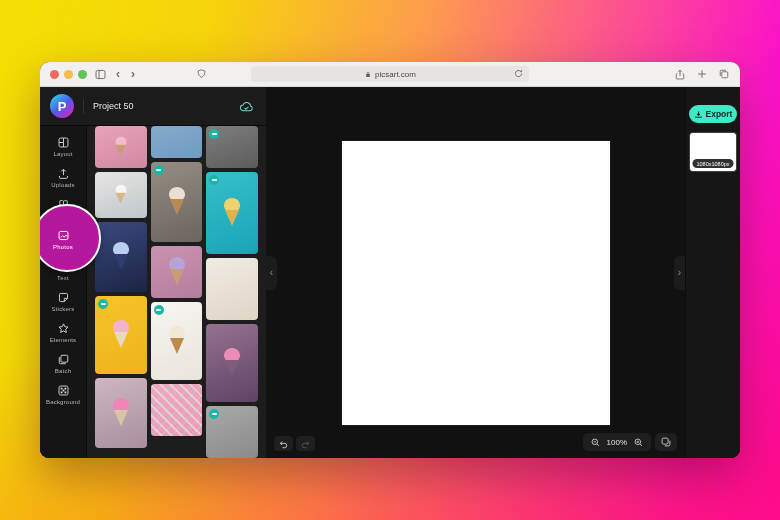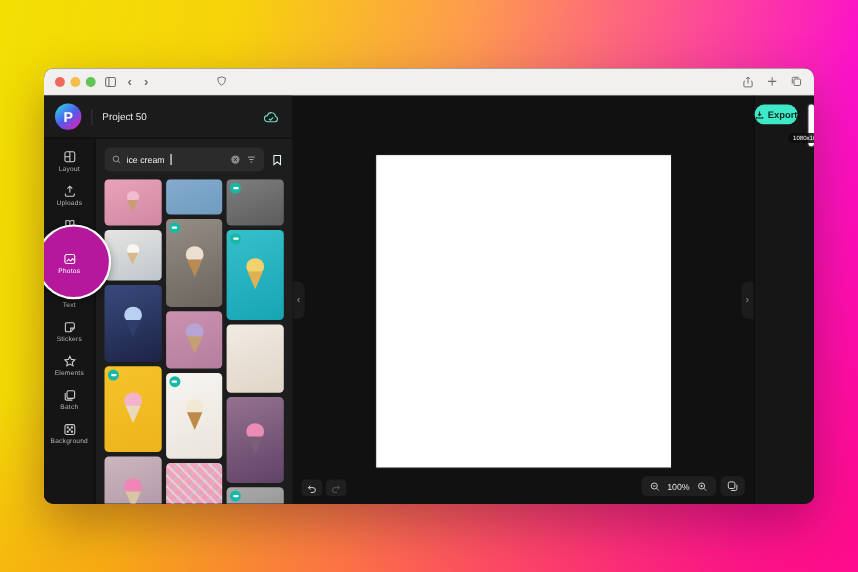--- a/index.html
+++ b/index.html
@@ -72,22 +72,22 @@
     display:grid;place-items:center;color:#8d8d8d;font-size:10px;line-height:1;}
   .handle.l{left:0;border-radius:0 6px 6px 0;}
   .handle.r{right:0;border-radius:6px 0 0 6px;}
   .history{position:absolute;left:8px;bottom:7px;display:flex;gap:3px;}
   .hbtn{width:19px;height:15px;background:#1f1f1f;border-radius:4px;display:grid;place-items:center;}
   .zoombar{position:absolute;right:8px;bottom:7px;display:flex;gap:4px;align-items:center;}
   .zoom-group{height:18px;background:#1f1f1f;border-radius:5px;display:flex;align-items:center;gap:6px;padding:0 7px;}
   .zoom-label{font-size:8px;color:#e2e2e2;}
   .layers-btn{width:22px;height:18px;background:#1f1f1f;border-radius:5px;display:grid;place-items:center;}
   
-  .right-rail{width:54px;background:#161616;border-left:1px solid #0b0b0b;display:flex;flex-direction:row;
-    padding-top:8px;gap:10px;flex:0 0 auto;}
+  .right-rail{width:54px;background:#161616;border-left:1px solid #0b0b0b;display:flex;flex-direction:column;
+    align-items:center;padding-top:18px;gap:10px;flex:0 0 auto;}
   .export-btn{width:48px;height:18px;border-radius:9px;background:#3fe8c6;color:#0a2b22;font-size:8.5px;
     font-weight:bold;display:flex;align-items:center;justify-content:center;gap:3px;}
   .layer-card{width:46px;height:38px;background:#fff;border-radius:3px;position:relative;
     box-shadow:0 0 0 1px rgba(255,255,255,.18);}
   .size-pill{position:absolute;left:50%;bottom:3px;transform:translateX(-50%);background:rgba(12,12,12,.85);
     color:#fff;font-size:5.5px;padding:1.5px 4px;border-radius:5px;white-space:nowrap;}
   svg{display:block;}
 </style>
 </head>
 <body>
@@ -106,20 +106,31 @@
           <line x1="6.2" y1="3" x2="6.2" y2="13"></line>
       </svg>
     </div>
     <div class="chev">‹</div>
     <div class="chev">›</div>
     <div class="tbi" style="margin-left:52px">
       <svg width="11" height="12" viewBox="0 0 16 16" fill="none" stroke="#6e6e6e" stroke-width="1.3">
         <path d="M8 2l5 1.6c0 5-1.8 7.9-5 9.4-3.2-1.5-5-4.4-5-9.4z"></path>
       </svg>
     </div>
+    <div class="urlbar">
+      <svg width="8" height="9" viewBox="0 0 16 16">
+        <rect x="4.5" y="7" width="7" height="6" rx="1" fill="#5a5a5a"></rect>
+        <path d="M6 7V5.5a2 2 0 0 1 4 0V7" fill="none" stroke="#5a5a5a" stroke-width="1.4"></path>
+      </svg>
+      <span>picsart.com</span>
+      <svg class="url-refresh" width="11" height="11" viewBox="0 0 16 16" fill="none" stroke="#6a6a6a" stroke-width="1.3">
+        <path d="M12.5 8a4.5 4.5 0 1 1-1.4-3.2"></path>
+          <path d="M12.6 2.8v2.6h-2.6"></path>
+      </svg>
+    </div>
     <div class="tb-right">
       <div class="tbi">
         <svg width="12" height="13" viewBox="0 0 16 16" fill="none" stroke="#6e6e6e" stroke-width="1.2">
           <path d="M8 2v8M5.6 4.4L8 2l2.4 2.4"></path>
             <path d="M4.5 7H4a1 1 0 0 0-1 1v5a1 1 0 0 0 1 1h8a1 1 0 0 0 1-1V8a1 1 0 0 0-1-1h-.5"></path>
         </svg>
       </div>
       <div class="tbi">
         <svg width="12" height="12" viewBox="0 0 16 16" fill="none" stroke="#6e6e6e" stroke-width="1.3">
           <path d="M8 3v10M3 8h10"></path>
@@ -213,41 +224,20 @@
                 <rect x="6.8" y="6.8" width="2.3" height="2.3"></rect>
                   <rect x="4.5" y="9.2" width="2.3" height="2.3"></rect>
                 <rect x="9.2" y="9.2" width="2.3" height="2.3"></rect>
               </g>
             </svg>
             <span>Background</span>
           </div>
         </div>
 
         <div class="panel">
-          <div class="search-row">
-            <div class="search-box">
-              <svg width="10" height="10" viewBox="0 0 16 16" fill="none" stroke="#9a9a9a" stroke-width="1.4">
-                <circle cx="7" cy="7" r="4"></circle>
-                  <path d="M10 10l3.2 3.2"></path>
-              </svg>
-              <span class="search-text">ice cream</span>
-              <span class="caret"></span>
-              <span class="sb-spacer"></span>
-              <svg width="10" height="10" viewBox="0 0 16 16">
-                <circle cx="8" cy="8" r="6" fill="#8a8a8a"></circle>
-                <path d="M5.8 5.8l4.4 4.4M10.2 5.8l-4.4 4.4" stroke="#2b2b2b" stroke-width="1.4"></path>
-              </svg>
-              <svg width="11" height="10" viewBox="0 0 16 16" fill="none" stroke="#b5b5b5" stroke-width="1.3">
-                <path d="M3 4.5h10M5 8h6M6.8 11.5h2.4"></path>
-              </svg>
-            </div>
-            <svg width="12" height="13" viewBox="0 0 16 16" fill="none" stroke="#dff7ef" stroke-width="1.3">
-              <path d="M4 2.5h8v11L8 10.4l-4 3.1z"></path>
-            </svg>
-          </div>
           <div class="grid">
             <div class="pcol">
                 <div class="tile" style="height: 42px; background: linear-gradient(160deg, rgb(232, 163, 186), rgb(210, 135, 162));">
                   <div class="cone sm">
                     <div class="scoop" style="background: rgb(242, 188, 208);"></div>
                     <div class="tri" style="border-top-color: rgb(201, 156, 114);"></div>
                   </div>
                 </div>
                 <div class="tile" style="height: 46px; background: linear-gradient(160deg, rgb(230, 229, 227), rgb(191, 198, 203));">
                   <div class="cone sm">

